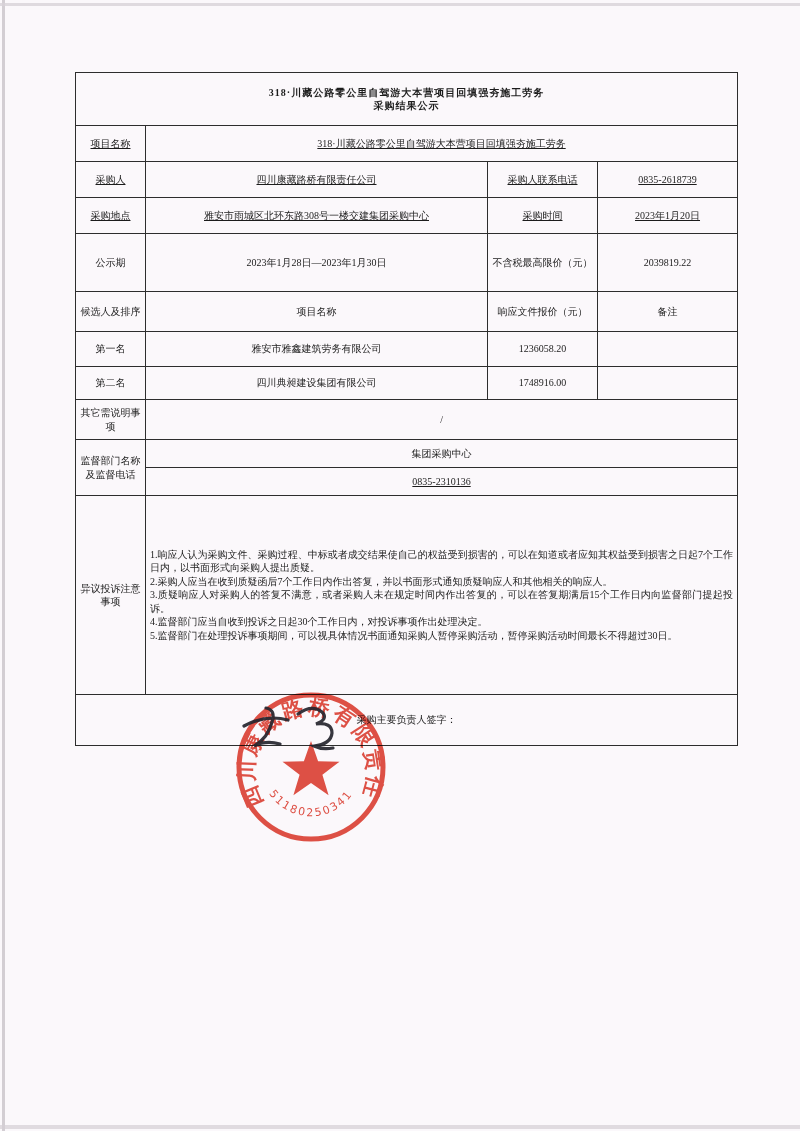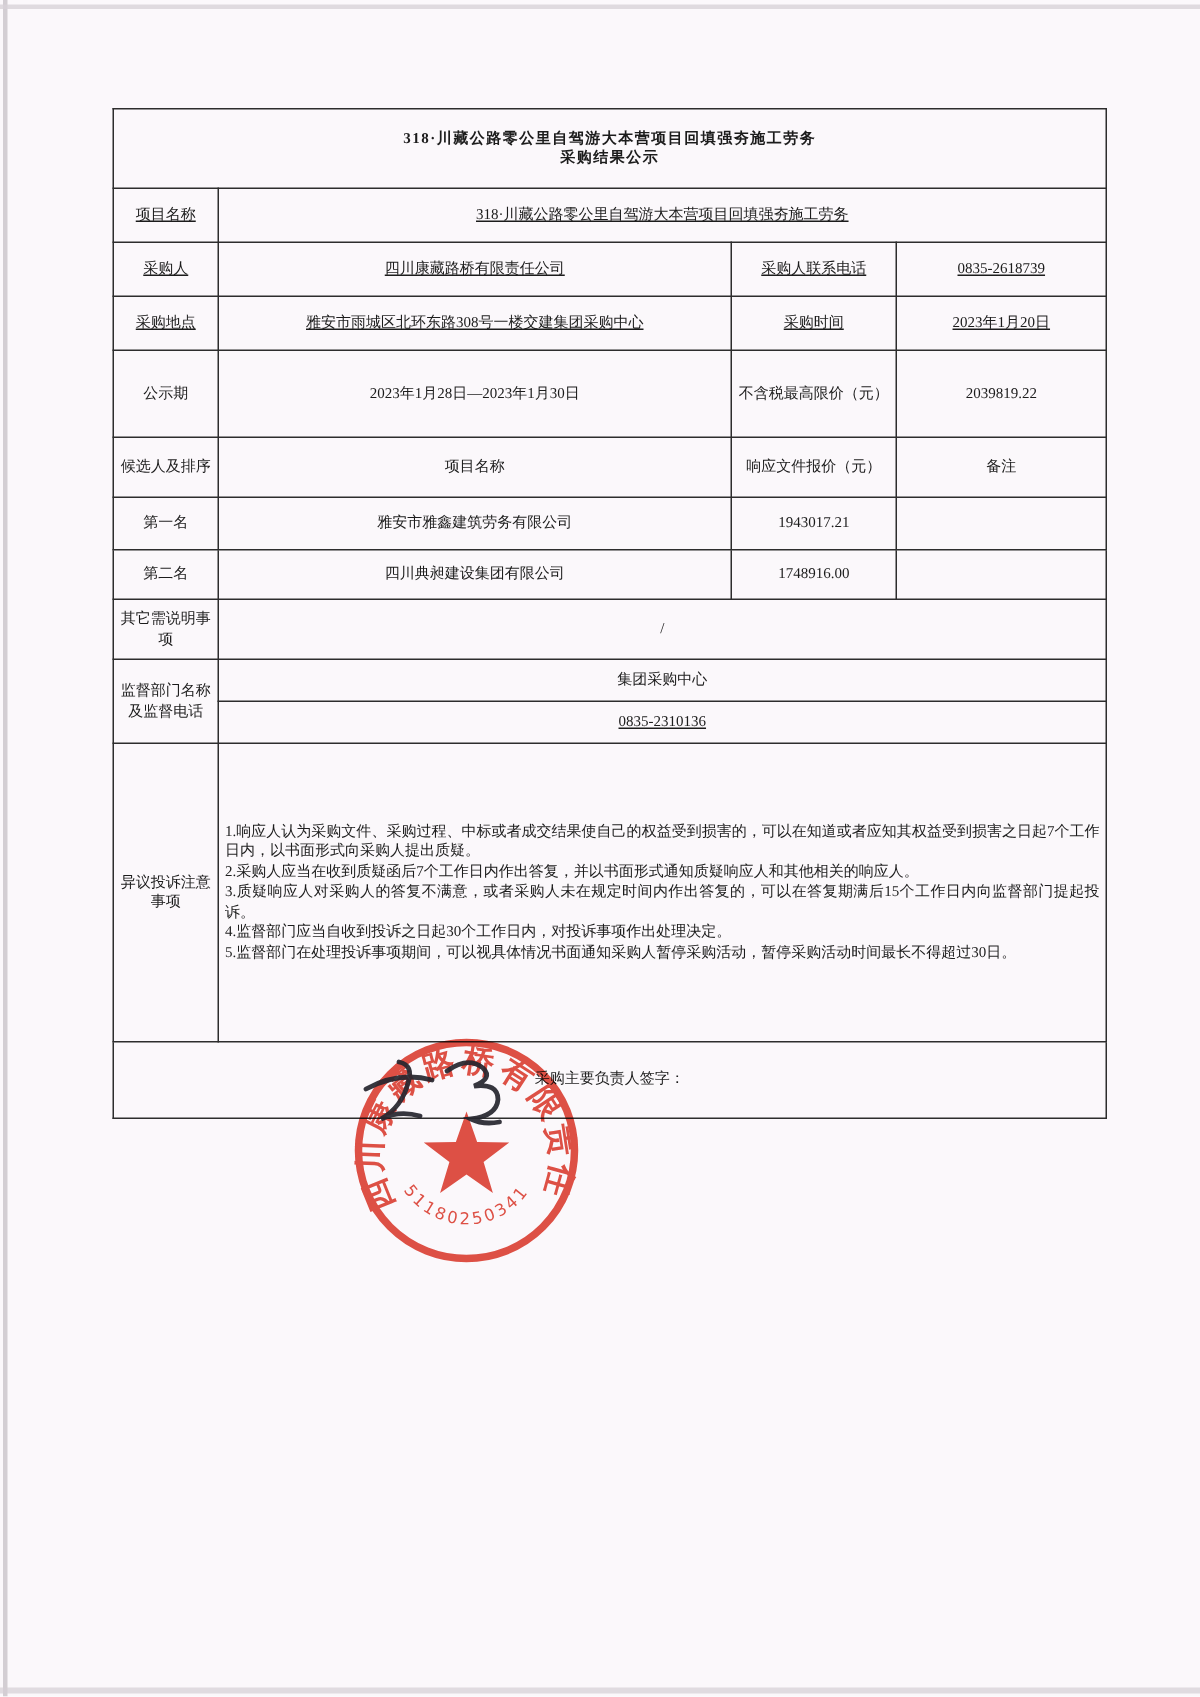--- a/index.html
+++ b/index.html
@@ -110,21 +110,21 @@
   <tr class="r-hdr">
     <td>候选人及排序</td>
     <td>项目名称</td>
     <td>响应文件报价（元）</td>
     <td>备注</td>
   </tr>
 
   <tr class="r-c1">
     <td>第一名</td>
     <td>雅安市雅鑫建筑劳务有限公司</td>
-    <td>1943017.21</td>
+    <td>1236058.20</td>
     <td></td>
   </tr>
 
   <tr class="r-c2">
     <td>第二名</td>
     <td>四川典昶建设集团有限公司</td>
     <td>1748916.00</td>
     <td></td>
   </tr>
 

